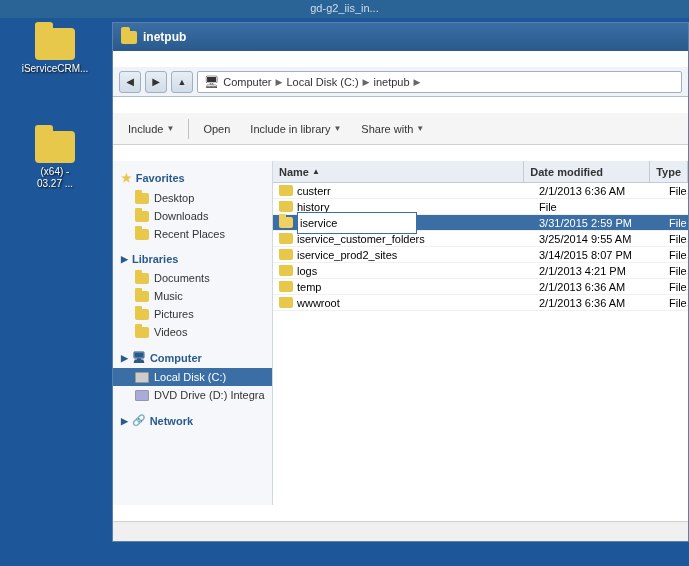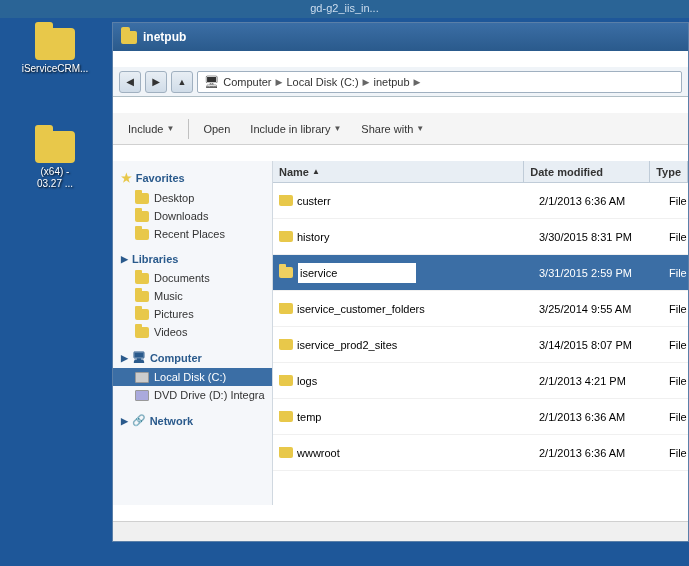--- a/index.html
+++ b/index.html
@@ -309,21 +309,21 @@
     }
 
     .file-list-body {
       overflow-y: auto;
       flex: 1;
     }
 
     .file-row {
       display: flex;
       align-items: center;
-      height: 36px;
+      height: 16px;
       border-bottom: 1px solid #f0f0f0;
       cursor: pointer;
     }
     .file-row.selected {
       background: #3b6ea5;
       color: white;
     }
 
     .file-cell {
       padding: 0 6px;
@@ -535,21 +535,20 @@
               <span>custerr</span>
             </div>
             <div class="file-cell date">2/1/2013 6:36 AM</div>
             <div class="file-cell type">File</div>
           </div>
           <div class="file-row">
             <div class="file-cell name">
               <div class="file-folder-icon"></div>
               <span>history</span>
             </div>
-            <div class="file-cell date">3/30/2015 8:31 PM</div>
             <div class="file-cell type">File</div>
           </div>
           <div class="file-row selected">
             <div class="file-cell name">
               <div class="file-folder-icon"></div>
               <input type="text" class="rename-input" value="iservice" style="">
             </div>
             <div class="file-cell date">3/31/2015 2:59 PM</div>
             <div class="file-cell type">File</div>
           </div>

